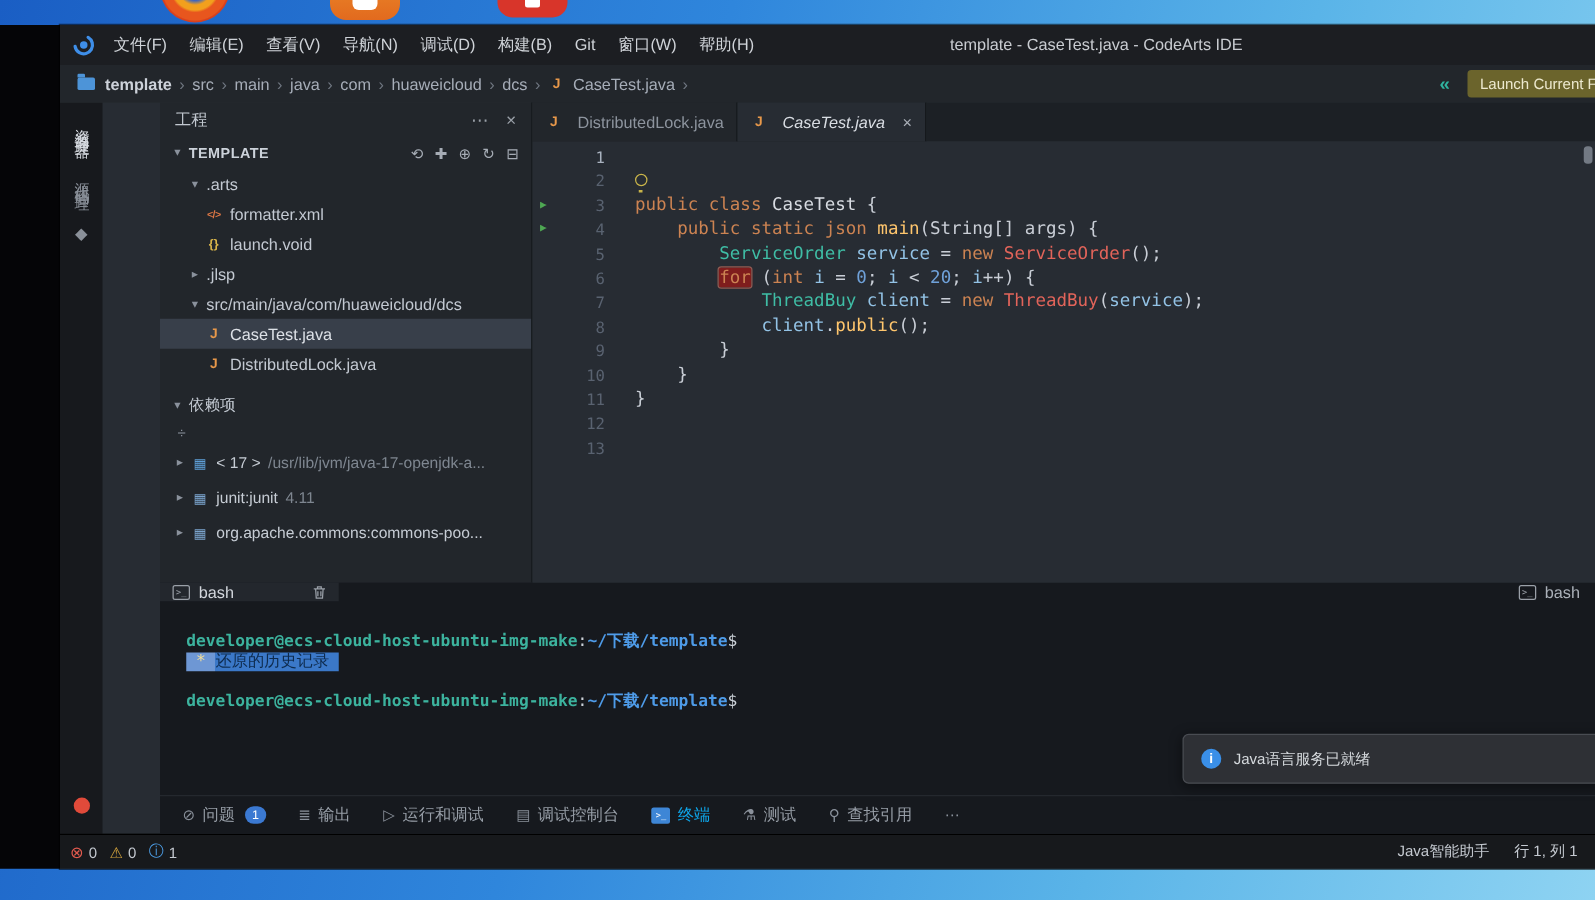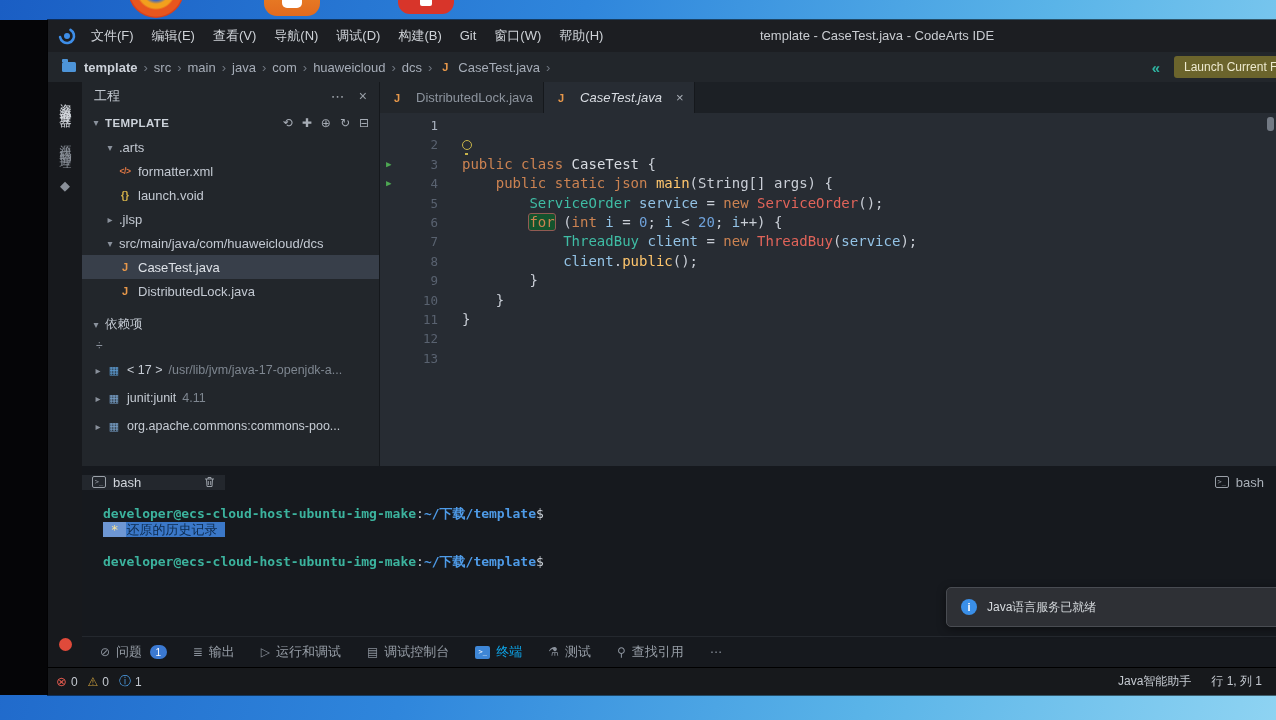--- a/index.html
+++ b/index.html
@@ -51,21 +51,21 @@
   
   .bodyrow { flex:1 1 auto; display:flex; min-height:0; }
   .activitybar { width:34px; background:#17191d; display:flex; flex-direction:column; align-items:center; padding-top:12px; flex:0 0 auto; }
   .vtext { writing-mode:vertical-lr; text-orientation:upright; letter-spacing:3px; font-size:12px; }
   .ab-item { color:#8a9099; margin-bottom:22px; cursor:pointer; }
   .ab-item.active { color:#d8dce2; }
   .ab-diamond::before { content:"◆"; font-size:13px; }
   .ab-spacer { flex:1; }
   .ab-dot { width:13px; height:13px; border-radius:50%; background:#e04a3a; margin-bottom:16px; cursor:pointer; }
 
-  .content { flex:1; display:flex; flex-direction:column; min-width:0; position:relative; }
+  .content { flex:1; display:flex; flex-direction:column; min-width:0; position:relative;margin-left:46px; }
   .mainrow { height:384px; display:flex; flex:0 0 auto; min-width:0; }
 
   
   .sidebar { width:298px; background:#22262b; border-right:1px solid #15181c; flex:0 0 auto; overflow:hidden; }
   .side-header { height:28px; display:flex; align-items:center; padding:0 12px; font-size:13px; color:#c2c8d0; }
   .h-actions { margin-left:auto; display:flex; gap:14px; color:#9aa0a8; font-size:14px; }
   .h-actions span { cursor:pointer; }
   .trow { height:24px; display:flex; align-items:center; font-size:13px; color:#c3c9d2;
           white-space:nowrap; overflow:hidden; cursor:default; }
   .trow.root { height:25px; padding-left:8px; }
@@ -105,26 +105,26 @@
   .bulb { display:inline-block; width:10px; height:10px; border:1.6px solid #c8b44a; border-radius:50%; position:relative; top:1px; }
   .bulb::after { content:""; position:absolute; left:2.2px; top:9px; width:3.2px; height:2.6px; border-bottom:2px solid #c8b44a; }
   .tk-kw   { color:#cc8352; }
   .tk-cls  { color:#d8dce2; }
   .tk-meth { color:#ffc66d; }
   .tk-type { color:#3fbda5; }
   .tk-ctor { color:#e2645a; }
   .tk-var  { color:#93c3e6; }
   .tk-num  { color:#6fa1d9; }
   .tk-pl   { color:#c9ced6; }
-  .tk-kwhl { color:#cc8352; background:#14532d; outline:1px solid #915b53; border-radius:2px; }
+  .tk-kwhl { color:#cc8352; background:#7f1d1d; outline:1px solid #915b53; border-radius:2px; }
   .scroll-thumb { position:absolute; right:2px; top:35px; width:7px; height:14px; background:#737a84; border-radius:3px; cursor:grab; }
 
   
   .terminal { height:170px; background:#16191e; display:flex; flex-direction:column; flex:0 0 auto; }
-  .term-header { height:32px; display:flex; align-items:center; flex:0 0 auto; }
+  .term-header { height:32px; display:flex; align-items:flex-start; flex:0 0 auto; }
   .term-tab { width:143px; background:#23272d; display:flex; align-items:center; gap:7px; padding:0 10px;
               font-size:13px; color:#d2d6dc; cursor:pointer; }
   .term-icon { width:14px; height:12px; border:1px solid #9aa0a8; border-radius:2px; display:grid; place-items:center;
                color:#9aa0a8; flex:0 0 auto; }
   .term-icon::before { content:">_"; font-size:7px; font-family:"DejaVu Sans Mono",monospace; }
   .trash { margin-left:auto; cursor:pointer; display:flex; }
   .term-right { margin-left:auto; display:flex; align-items:center; gap:7px; padding-right:12px; color:#aab0b8; font-size:13px; cursor:pointer; }
   .term-body { padding:8px 0 0 21px; font-family:"DejaVu Sans Mono",monospace; font-size:13px; line-height:16px; color:#cbd1d8; }
   .tline { height:16px; white-space:pre; }
   .tuser { color:#3cb39e; font-weight:700; }

